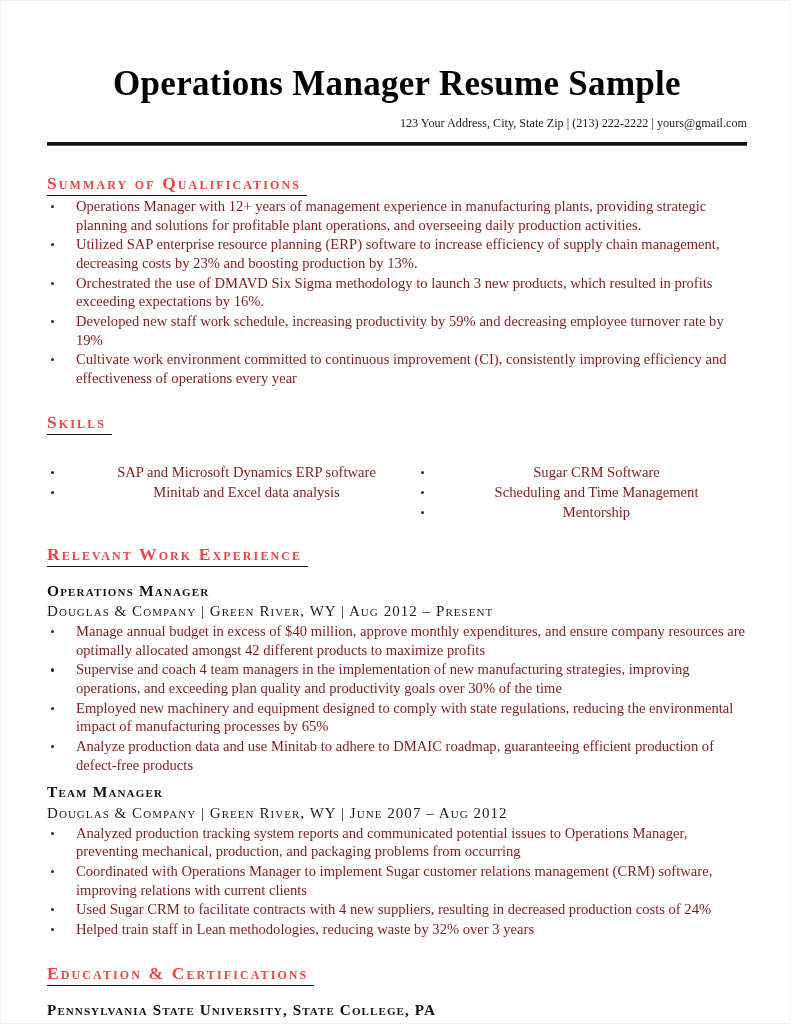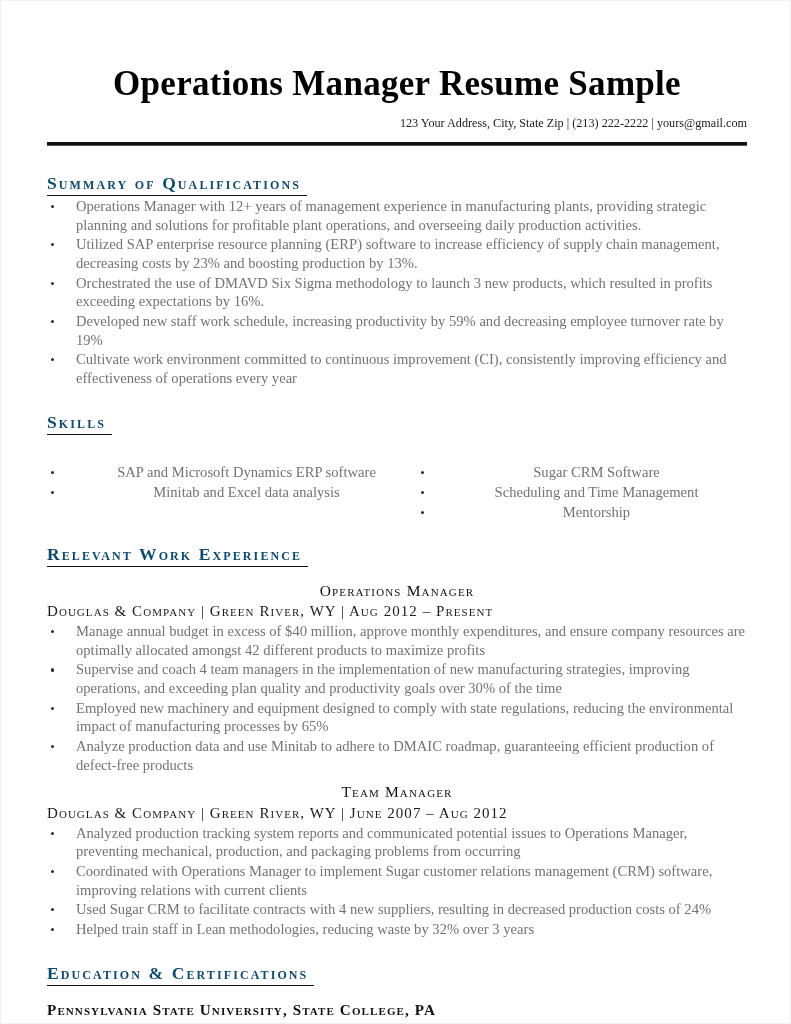--- a/index.html
+++ b/index.html
@@ -61,21 +61,21 @@
   }
 
   
   .section-heading {
     display: inline-block;
     margin: 0;
     font-size: 17.5px;
     font-weight: bold;
     font-variant: small-caps;
     letter-spacing: 2.1px;
-    color: #0c4a6e;
+    color: #ef4444;
     border-bottom: 1.6px solid #111111;
     padding-right: 6px;
     padding-bottom: 1px;
     line-height: 1.2;
   }
   .section { }
   .sec-summary { margin-top: 27px; }
   .sec-skills  { margin-top: 24px; }
   .sec-experience { margin-top: 22px; }
   .sec-education { margin-top: 24px; }
@@ -84,21 +84,21 @@
   ul.bullets {
     list-style: none;
     margin: 0;
     padding: 0;
   }
   ul.bullets > li {
     position: relative;
     padding-left: 29px;
     font-size: 14.6px;
     line-height: 1.28;
-    color: #737373;
+    color: #7f1d1d;
     margin-top: 1px;
   }
   ul.bullets > li::before {
     content: "";
     position: absolute;
     left: 4px;
     top: 8px;
     width: 3.2px;
     height: 3.2px;
     background: #2a2a2a;
@@ -117,26 +117,25 @@
   .skills-col-right { flex: 1 1 auto; }
   .skills-cols ul.bullets > li { line-height: 1.31; }
 
   
   .job { }
   .job-first { margin-top: 14px; }
   .job-next  { margin-top: 8px; }
   .job-title {
     margin: 0;
     font-size: 15.5px;
-    font-weight: normal;
+    font-weight: bold;
     font-variant: small-caps;
     letter-spacing: 1.15px;
     color: #111111;
     line-height: 1.25;
-    text-align: center;
   }
   .job-meta {
     margin: 2px 0 0 0;
     font-size: 15px;
     font-variant: small-caps;
     letter-spacing: 1.05px;
     color: #1c1c1c;
     line-height: 1.25;
   }
   .job-bullets { margin-top: 2px; }

